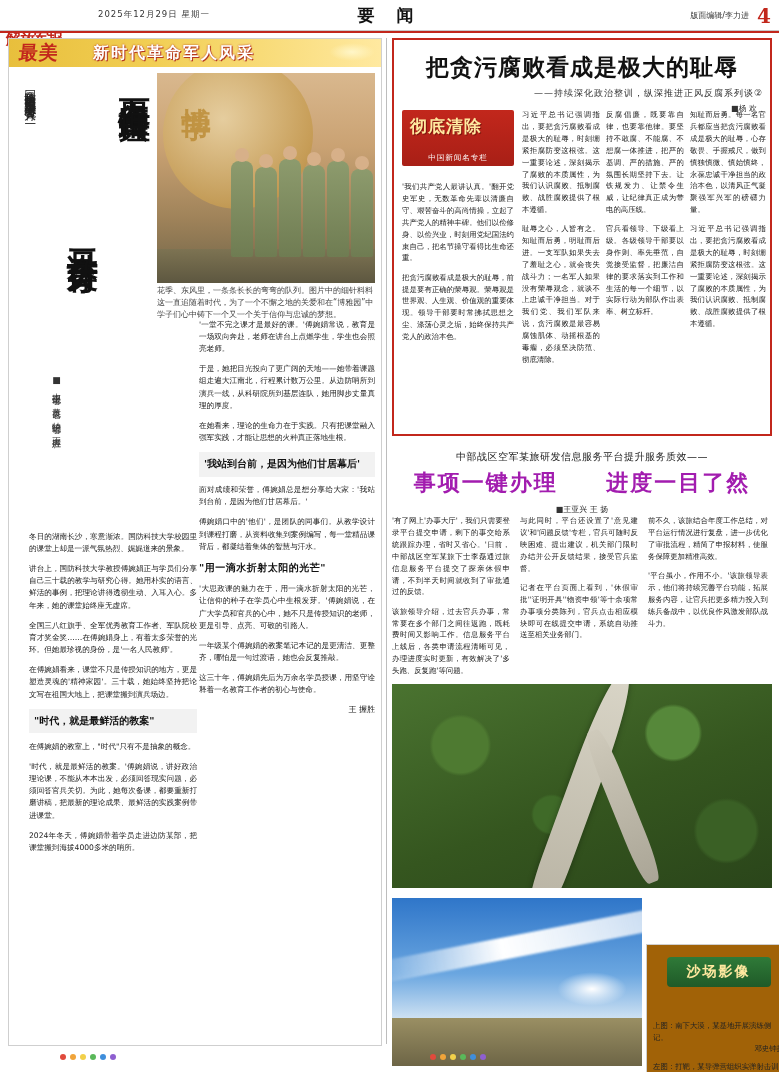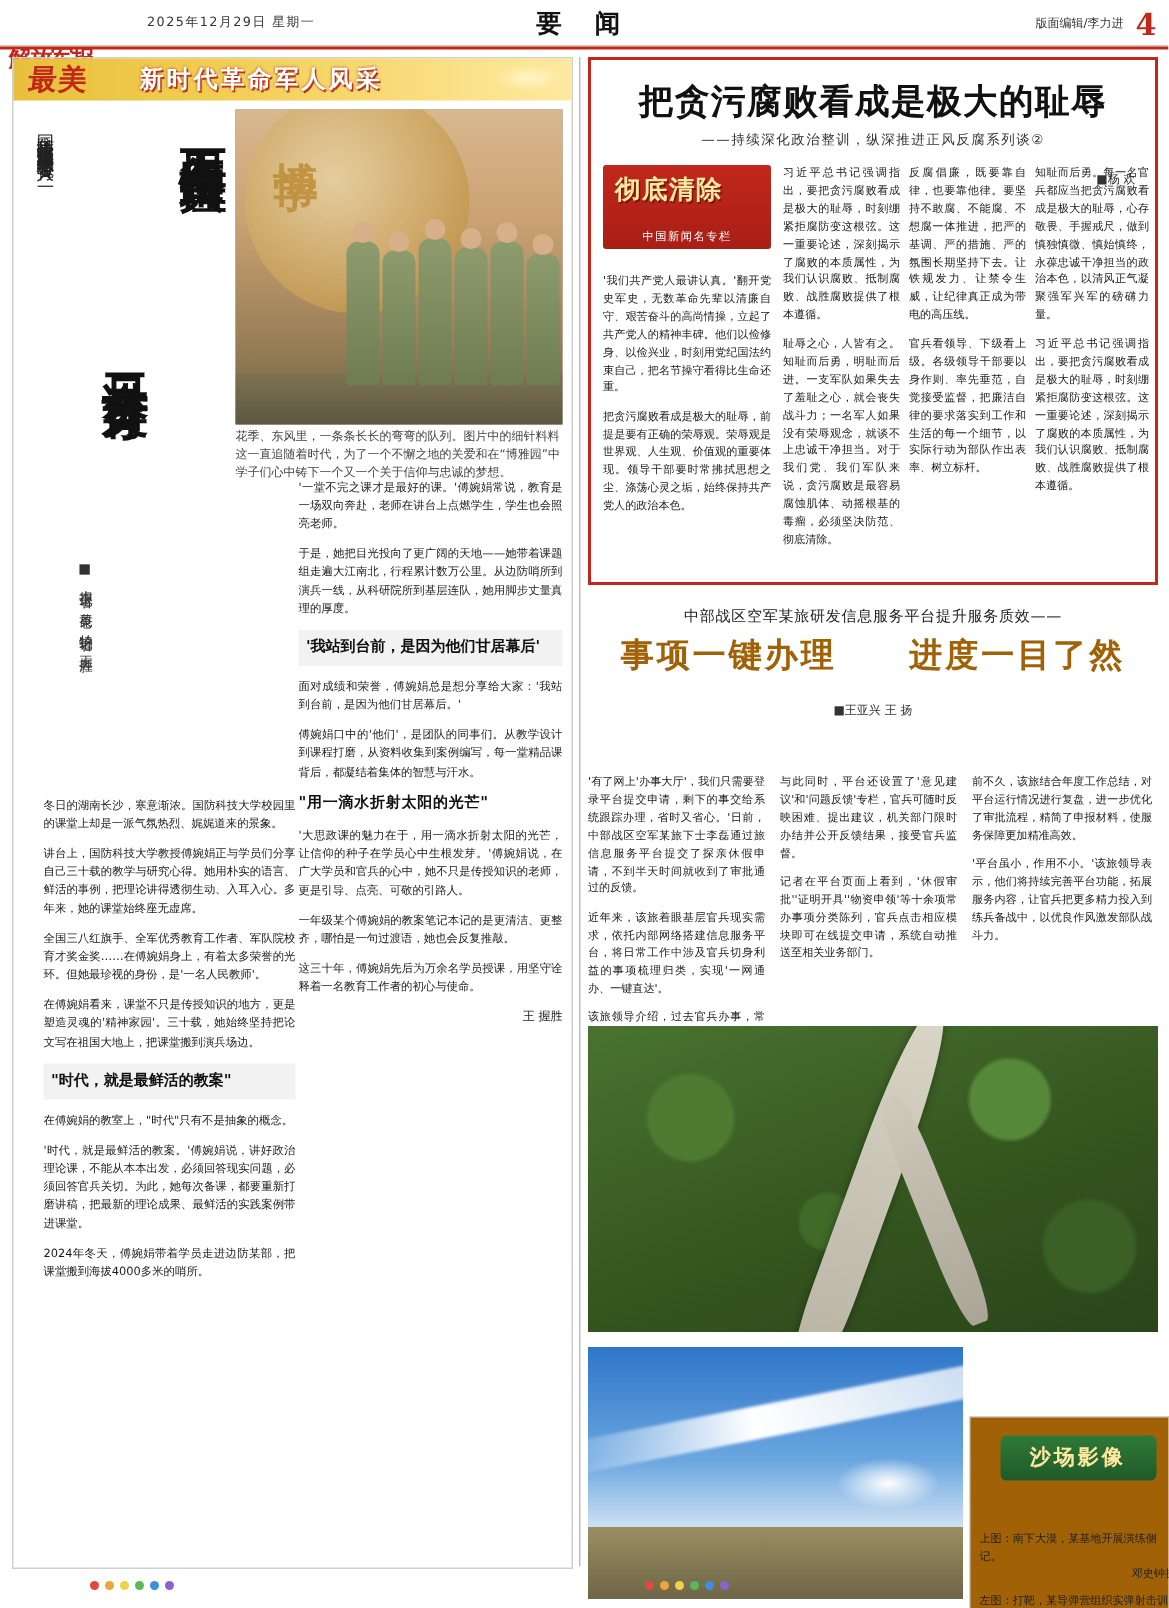--- a/index.html
+++ b/index.html
@@ -175,29 +175,29 @@
     font-weight:bold; font-size:10px; line-height:1.45; color:#111;
   }
   .sign{ text-align:right; font-size:8px; margin-top:5px; color:#222;}
 
   
   .right{
     position:absolute; left:392px; top:4px; width:380px; height:1006px;
   }
   .rbox{
     position:relative; border:2px solid #c2271c; padding:6px 7px 8px;
-    height:352px; box-sizing:border-box;
+    height:398px; box-sizing:border-box;
   }
   .r-title{
     font-family:"DejaVu Serif","Liberation Serif",serif;
     font-weight:bold; font-size:23px; text-align:center; color:#111;
     letter-spacing:1px; margin:6px 0 4px;
   }
   .r-sub{
-    text-align:center; font-size:9px; color:#333; letter-spacing:1px; margin-bottom:14px;
+    text-align:right; font-size:9px; color:#333; letter-spacing:1px; margin-bottom:3px;
   }
   .r-author{
     text-align:right; font-size:8px; color:#333; margin:2px 6px 4px 0;
   }
   .emblem{
     position:absolute; left:8px; top:70px; width:112px; height:56px;
     background:linear-gradient(180deg,#c2271c 0%,#a81f16 100%);
     border-radius:2px; overflow:hidden;
   }
   .emblem .e1{
@@ -213,22 +213,22 @@
   .rcol{
     position:absolute; font-size:7.4px; line-height:1.6; color:#1a1a1a; text-align:justify;
   }
 
   .r-head2{
     margin-top:10px; text-align:center;
     font-size:10px; color:#222; letter-spacing:.5px;
   }
   .r-title2{
     font-family:"DejaVu Serif","Liberation Serif",serif;
-    font-weight:bold; font-size:22px; text-align:center; color:#a16207;
-    letter-spacing:2px; margin:4px 0 16px;
+    font-weight:bold; font-size:22px; text-align:center; color:#a21caf;
+    letter-spacing:2px; margin:4px 0 6px;
   }
   .r-byline2{ text-align:center; font-size:8px; color:#333; margin-bottom:4px;}
 
   
   .img-road{
     position:absolute; left:0; top:646px; width:380px; height:204px;
     overflow:hidden; background:#2f4a22;
   }
   .img-road .forest{
     position:absolute; inset:0;
@@ -354,20 +354,21 @@
         <p>在傅婉娟看来，课堂不只是传授知识的地方，更是塑造灵魂的'精神家园'。三十载，她始终坚持把论文写在祖国大地上，把课堂搬到演兵场边。</p>
         <div class="lquote">"时代，就是最鲜活的教案"</div>
         <p>在傅婉娟的教室上，"时代"只有不是抽象的概念。</p>
         <p>'时代，就是最鲜活的教案。'傅婉娟说，讲好政治理论课，不能从本本出发，必须回答现实问题，必须回答官兵关切。为此，她每次备课，都要重新打磨讲稿，把最新的理论成果、最鲜活的实践案例带进课堂。</p>
         <p>2024年冬天，傅婉娟带着学员走进边防某部，把课堂搬到海拔4000多米的哨所。</p>
       </div>
 
       <div class="lcol" style="left:190px; top:244px; width:176px;">
         <p>'一堂不完之课才是最好的课。'傅婉娟常说，教育是一场双向奔赴，老师在讲台上点燃学生，学生也会照亮老师。</p>
         <p>于是，她把目光投向了更广阔的天地——她带着课题组走遍大江南北，行程累计数万公里。从边防哨所到演兵一线，从科研院所到基层连队，她用脚步丈量真理的厚度。</p>
+        <p>在她看来，理论的生命力在于实践。只有把课堂融入强军实践，才能让思想的火种真正落地生根。</p>
         <div class="lquote">'我站到台前，是因为他们甘居幕后'</div>
         <p>面对成绩和荣誉，傅婉娟总是想分享给大家：'我站到台前，是因为他们甘居幕后。'</p>
         <p>傅婉娟口中的'他们'，是团队的同事们。从教学设计到课程打磨，从资料收集到案例编写，每一堂精品课背后，都凝结着集体的智慧与汗水。</p>
         <div class="lsub">"用一滴水折射太阳的光芒"</div>
         <p>'大思政课的魅力在于，用一滴水折射太阳的光芒，让信仰的种子在学员心中生根发芽。'傅婉娟说，在广大学员和官兵的心中，她不只是传授知识的老师，更是引导、点亮、可敬的引路人。</p>
         <p>一年级某个傅婉娟的教案笔记本记的是更清洁、更整齐，哪怕是一句过渡语，她也会反复推敲。</p>
         <p>这三十年，傅婉娟先后为万余名学员授课，用坚守诠释着一名教育工作者的初心与使命。</p>
         <div class="sign">王  握胜</div>
       </div>
     </div>
@@ -408,21 +409,20 @@
       <div class="r-title2">
         <span>事项一键办理</span>
         &nbsp;&nbsp;&nbsp;
         <span>进度一目了然</span>
       </div>
       <div class="r-byline2">■王亚兴   王  扬</div>
     </div>
 
     <div class="rcol" style="left:0px; top:470px; width:118px;">
       <p>'有了网上'办事大厅'，我们只需要登录平台提交申请，剩下的事交给系统跟踪办理，省时又省心。'日前，中部战区空军某旅下士李磊通过旅信息服务平台提交了探亲休假申请，不到半天时间就收到了审批通过的反馈。</p>
-      <p>近年来，该旅着眼基层官兵现实需求，依托内部网络搭建信息服务平台，将日常工作中涉及官兵切身利益的事项梳理归类，实现'一网通办、一键直达'。</p>
       <p>该旅领导介绍，过去官兵办事，常常要在多个部门之间往返跑，既耗费时间又影响工作。信息服务平台上线后，各类申请流程清晰可见，办理进度实时更新，有效解决了'多头跑、反复跑'等问题。</p>
     </div>
     <div class="rcol" style="left:128px; top:470px; width:118px;">
       <p>与此同时，平台还设置了'意见建议'和'问题反馈'专栏，官兵可随时反映困难、提出建议，机关部门限时办结并公开反馈结果，接受官兵监督。</p>
       <p>记者在平台页面上看到，'休假审批''证明开具''物资申领'等十余项常办事项分类陈列，官兵点击相应模块即可在线提交申请，系统自动推送至相关业务部门。</p>
     </div>
     <div class="rcol" style="left:256px; top:470px; width:120px;">
       <p>前不久，该旅结合年度工作总结，对平台运行情况进行复盘，进一步优化了审批流程，精简了申报材料，使服务保障更加精准高效。</p>
       <p>'平台虽小，作用不小。'该旅领导表示，他们将持续完善平台功能，拓展服务内容，让官兵把更多精力投入到练兵备战中，以优良作风激发部队战斗力。</p>
     </div>

